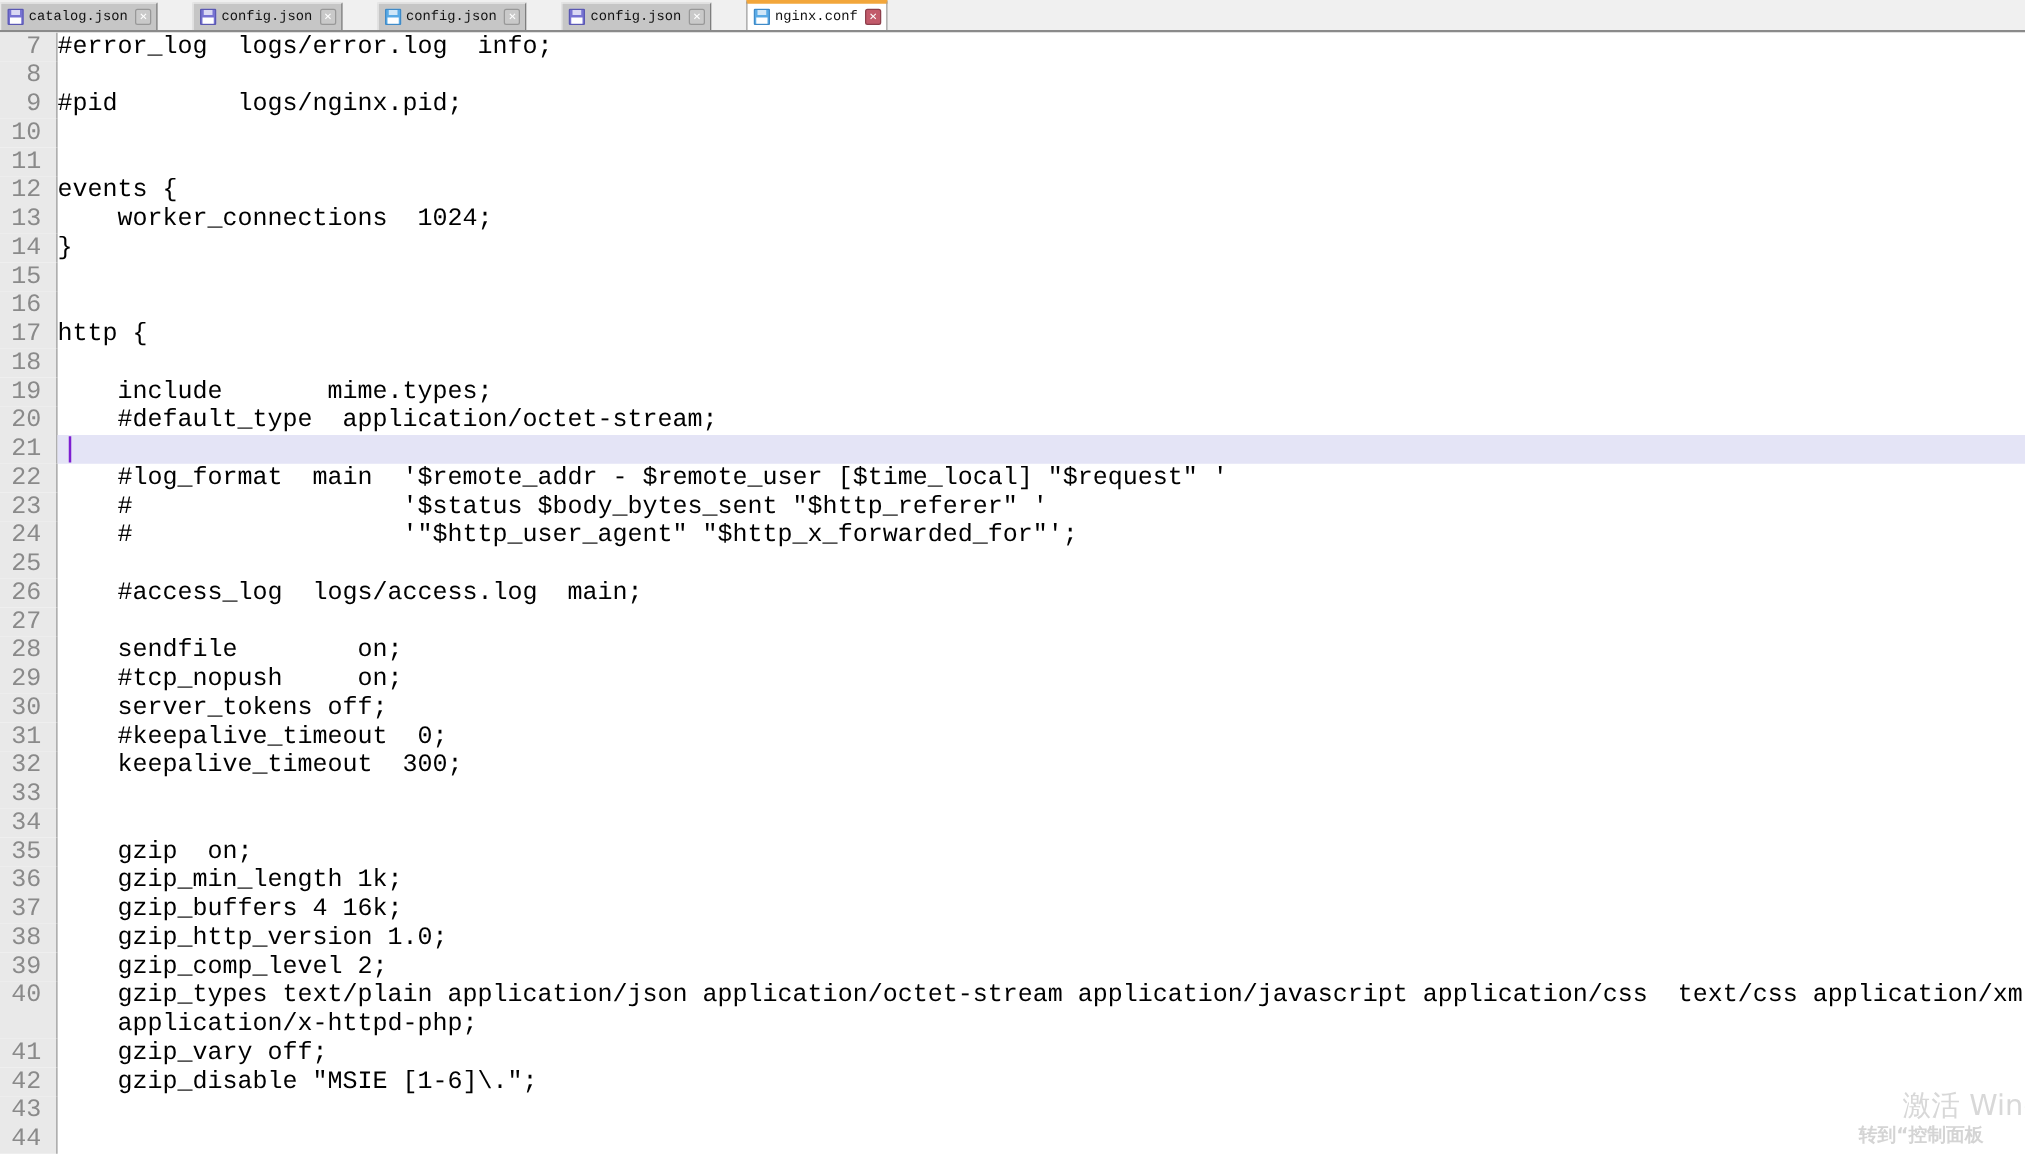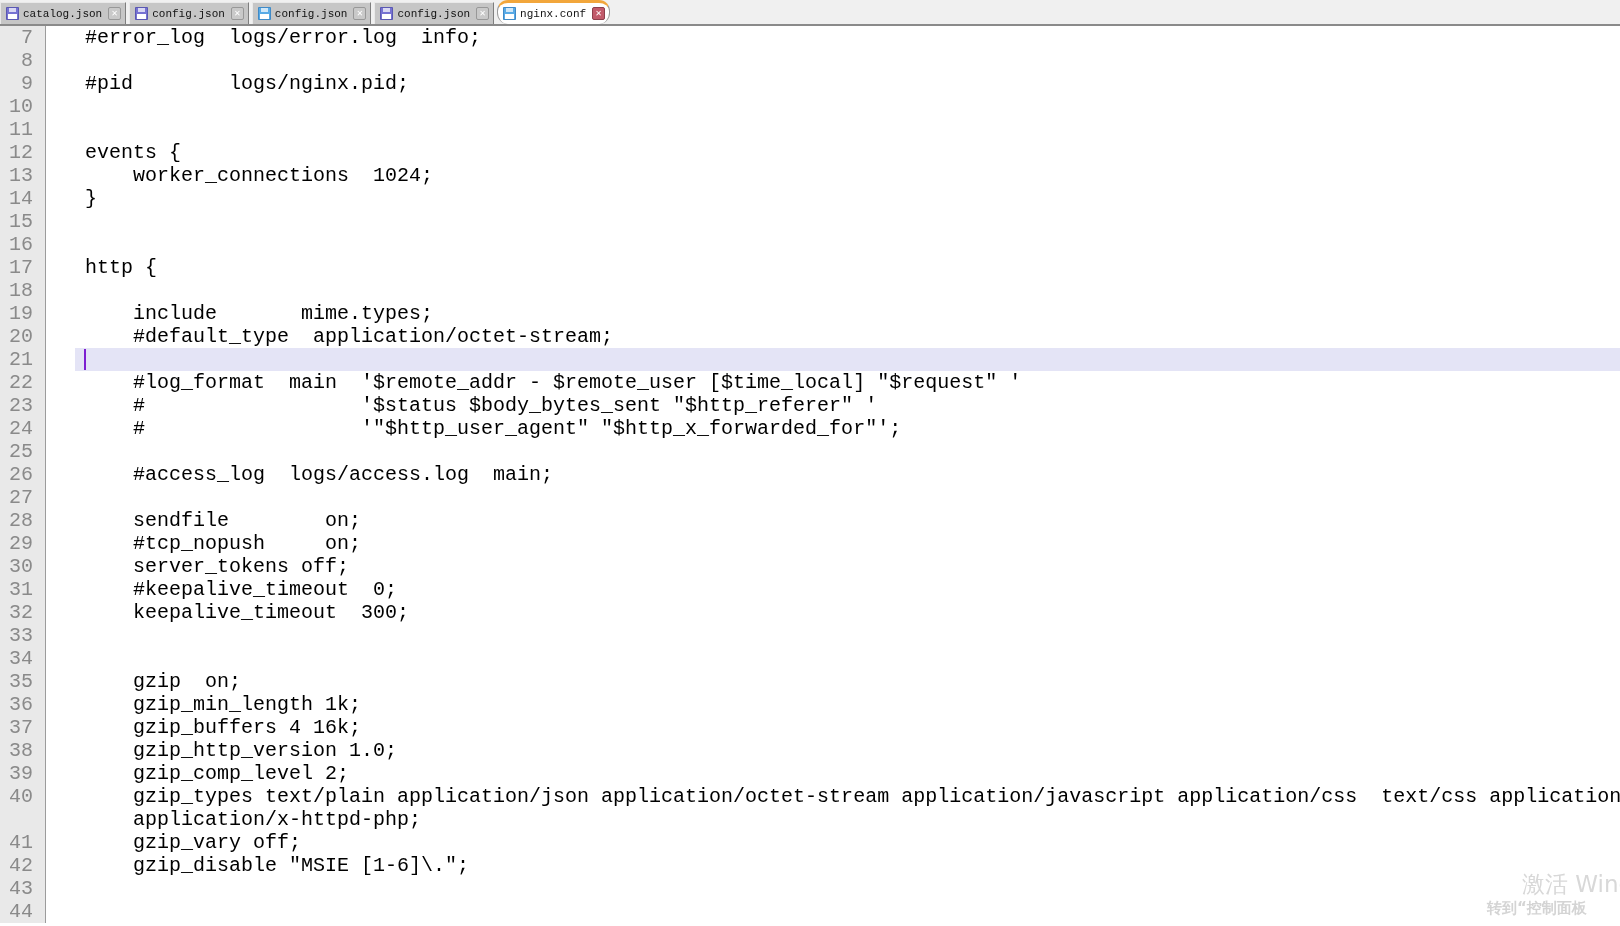--- a/index.html
+++ b/index.html
@@ -6,35 +6,35 @@
   html,body { margin:0; padding:0; background:#fff; }
   .screen {
     position:relative; width:1620px; height:926px; overflow:hidden;
     background:#ffffff; font-family:"Liberation Mono","DejaVu Sans Mono",monospace;
   }
 
   
   .tabbar {
     position:absolute; top:0; left:0; right:0; height:26px;
     background:#f0f0f0; border-bottom:2px solid #8a8a8a;
-    display:flex; align-items:stretch;
+    display:flex; align-items:stretch;gap:25px;
   }
   .tab {
     display:flex; align-items:center; gap:4px;
     padding:0 4px 0 5px; margin-top:2px; margin-right:3px;
     background:#c6c6c6;
     border-top:1px solid #e9e9e9; border-left:1px solid #e9e9e9;
     border-right:1px solid #7e7e7e;
     font-family:"Liberation Mono","DejaVu Sans Mono",monospace;
     font-size:11px; color:#111; white-space:nowrap; cursor:default;
   }
   .tab.active {
     margin-top:0; background:#ffffff;
     border-top:3px solid #f2a63b;
-    border-left:1px solid #9a9a9a; border-right:1px solid #9a9a9a;border-radius:11px;
+    border-left:1px solid #9a9a9a; border-right:1px solid #9a9a9a;
   }
   .floppy { position:relative; width:13px; height:13px; flex:none; border-radius:1px; }
   .floppy-purple { background:#7672d2; box-shadow: inset 0 0 0 1px rgba(40,40,120,.35); }
   .floppy-blue   { background:#58aae6; box-shadow: inset 0 0 0 1px rgba(20,80,140,.35); }
   .floppy::before { 
     content:""; position:absolute; top:1px; left:3px; right:3px; height:4px;
     background:rgba(255,255,255,.72);
   }
   .floppy::after { 
     content:""; position:absolute; bottom:1px; left:2px; right:2px; height:5px;
@@ -54,21 +54,21 @@
     position:absolute; top:26px; left:0; right:0; bottom:0;
     background:#fff; color:#000;
     font-family:"Liberation Mono","DejaVu Sans Mono",monospace;
     font-size:20px; line-height:23px; white-space:pre; overflow:hidden;
   }
   .row { display:flex; height:23px; }
   .ln {
     flex:none; width:46px; background:#e9e9e9; border-right:1px solid #9c9c9c;
     color:#8a8a8a; text-align:right; padding-right:12px;
   }
-  .ct { flex:1 1 auto; padding-left:10px; position:relative; overflow:hidden;margin-left:29px; }
+  .ct { flex:1 1 auto; position:relative; overflow:hidden; }
   .row.current .ct { background:#e4e4f6; }
   .caret {
     position:absolute; left:9px; top:1px; width:2px; height:21px; background:#7d1fd1;
   }
 
   
   .wm1 {
     position:absolute; left:1522px; top:869px; white-space:nowrap;
     font-family:"DejaVu Sans","Liberation Sans",sans-serif;
     font-size:23px; color:#d8d8d8;

